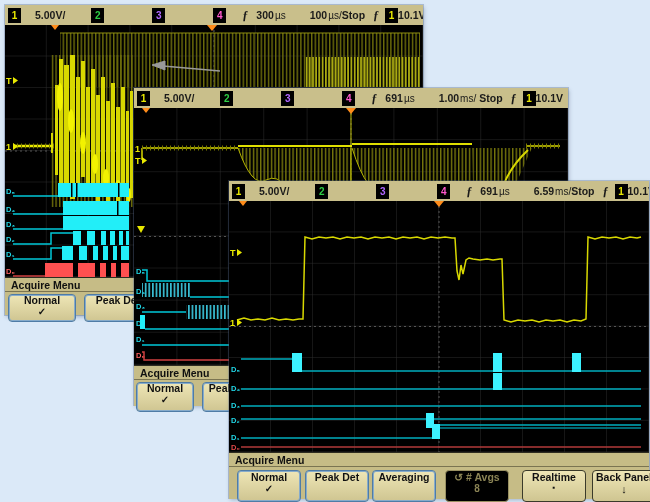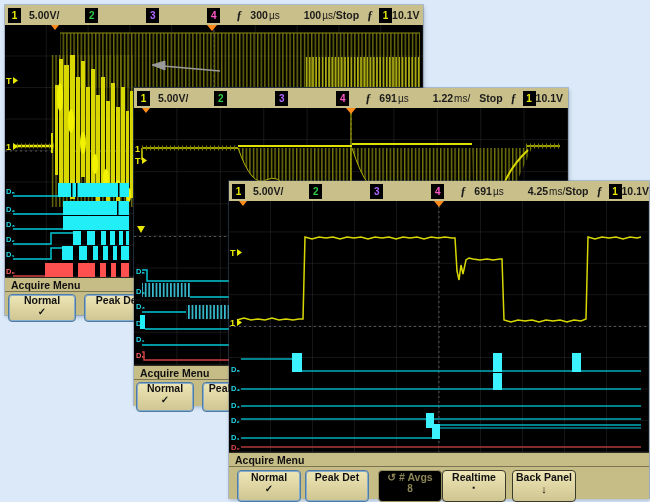--- a/index.html
+++ b/index.html
@@ -8,21 +8,21 @@
   .scope{position:absolute;box-shadow:0 0 0 1px rgba(90,110,140,.35),1px 2px 4px rgba(60,80,110,.35);background:#000;}
   
   .sbar{height:20px;background:#c9bf8b;display:flex;align-items:center;
         font:bold 10.5px "Liberation Sans",sans-serif;color:#1a1a1a;white-space:nowrap;overflow:hidden;}
   .badge{display:inline-flex;justify-content:center;align-items:center;flex:none;
          width:13px;height:15px;background:#000;font-size:10px;font-weight:bold;}
   .b1{color:#e8e800}.b2{color:#2ecc44}.b3{color:#b066ff}.b4{color:#ff58cc}
   .it{flex:none}
   small.unit{font-size:10px;margin-left:1px;font-weight:normal;}
   .trigf{flex:none;font:bold italic 12px "Liberation Serif",serif;}
-  .ml0{margin-left:3px}.mlA{margin-left:8px}.m2{margin-left:26px}.m3{margin-left:48px}
+  .ml0{margin-left:3px}.mlA{margin-left:14px}.m2{margin-left:26px}.m3{margin-left:48px}
   .mf{margin-left:16px}.md{margin-left:8px}.mt{margin-left:24px}
   .stop{margin-left:auto}.ms{margin-left:8px}.mb{margin-left:6px}.mr{margin-left:0;margin-right:5px}
   
   .disp{display:block;background:#000;}
   
   .menu{background:#c6bc86;border-top:1px solid #2e2c20;position:relative;}
   .mtitle{font:bold 10.5px "Liberation Sans",sans-serif;color:#101010;
           padding:1px 0 0 6px;border-bottom:1px solid rgba(45,43,28,.5);}
   .skeys{display:flex;align-items:flex-start;}
   .skey{background:linear-gradient(#eee6b6,#cfc591);border:1px solid #3a3a2a;border-radius:4px;
@@ -194,21 +194,21 @@
 
   <div class="scope s2" style="left:134px;top:88px;width:434px;height:317px;z-index:2">
     <div class="sbar">
       <span class="badge b1 ml0">1</span>
       <span class="it mlA">5.00V/</span>
       <span class="badge b2 m2">2</span>
       <span class="badge b3 m3">3</span>
       <span class="badge b4 m3">4</span>
       <span class="trigf mf">ƒ</span>
       <span class="it md"><span>691</span><small class="unit">µs</small></span>
-      <span class="it mt"><span>1.22</span><small class="unit">ms/</small></span>
+      <span class="it mt"><span>1.00</span><small class="unit">ms/</small></span>
       <span class="it stop">Stop</span>
       <span class="trigf ms">ƒ</span>
       <span class="badge b1 mb">1</span>
       <span class="it mr">10.1V</span>
     </div>
 
     <svg class="disp" width="434" height="257">
       <defs>
         <pattern id="gB" width="43.4" height="32.1" patternUnits="userSpaceOnUse">
           <path d="M43.4 0V32.1M0 32.1H43.4" stroke="#2c2c2c" fill="none"></path>
@@ -295,21 +295,21 @@
 
   <div class="scope s3" style="left:229px;top:181px;width:420px;height:317px;z-index:3">
     <div class="sbar">
       <span class="badge b1 ml0">1</span>
       <span class="it mlA">5.00V/</span>
       <span class="badge b2 m2">2</span>
       <span class="badge b3 m3">3</span>
       <span class="badge b4 m3">4</span>
       <span class="trigf mf">ƒ</span>
       <span class="it md"><span>691</span><small class="unit">µs</small></span>
-      <span class="it mt"><span>4.25</span><small class="unit">ms/</small></span>
+      <span class="it mt"><span>6.59</span><small class="unit">ms/</small></span>
       <span class="it stop">Stop</span>
       <span class="trigf ms">ƒ</span>
       <span class="badge b1 mb">1</span>
       <span class="it mr">10.1V</span>
     </div>
 
     <svg class="disp" width="420" height="251">
       <defs>
         <pattern id="gC" width="42" height="31.4" patternUnits="userSpaceOnUse">
           <path d="M42 0V31.4M0 31.4H42" stroke="#2c2c2c" fill="none"></path>
@@ -375,25 +375,29 @@
       <div class="mtitle">Acquire Menu</div>
       <div class="skeys">
         <div class="skey sel" style="margin-left:0">
           <div>Normal</div>
           <div class="ind">✓</div>
         </div>
         <div class="skey sel" style="margin-left:4px">
           <div>Peak Det</div>
           <div class="ind"></div>
         </div>
+        <div class="skey sel" style="margin-left:3px">
+          <div>Averaging</div>
+          <div class="ind"></div>
+        </div>
         <div class="skey dis" style="margin-left:9px">
           <div><span>↺</span> <span># Avgs</span></div>
           <div class="ind">8</div>
         </div>
-        <div class="skey" style="margin-left:0">
+        <div class="skey" style="margin-left:13px">
           <div>Realtime</div>
           <div class="ind sq">▪</div>
         </div>
         <div class="skey" style="margin-left:6px">
           <div>Back Panel</div>
           <div class="ind ar">↓</div>
         </div>
       </div>
     </div>
   </div>

